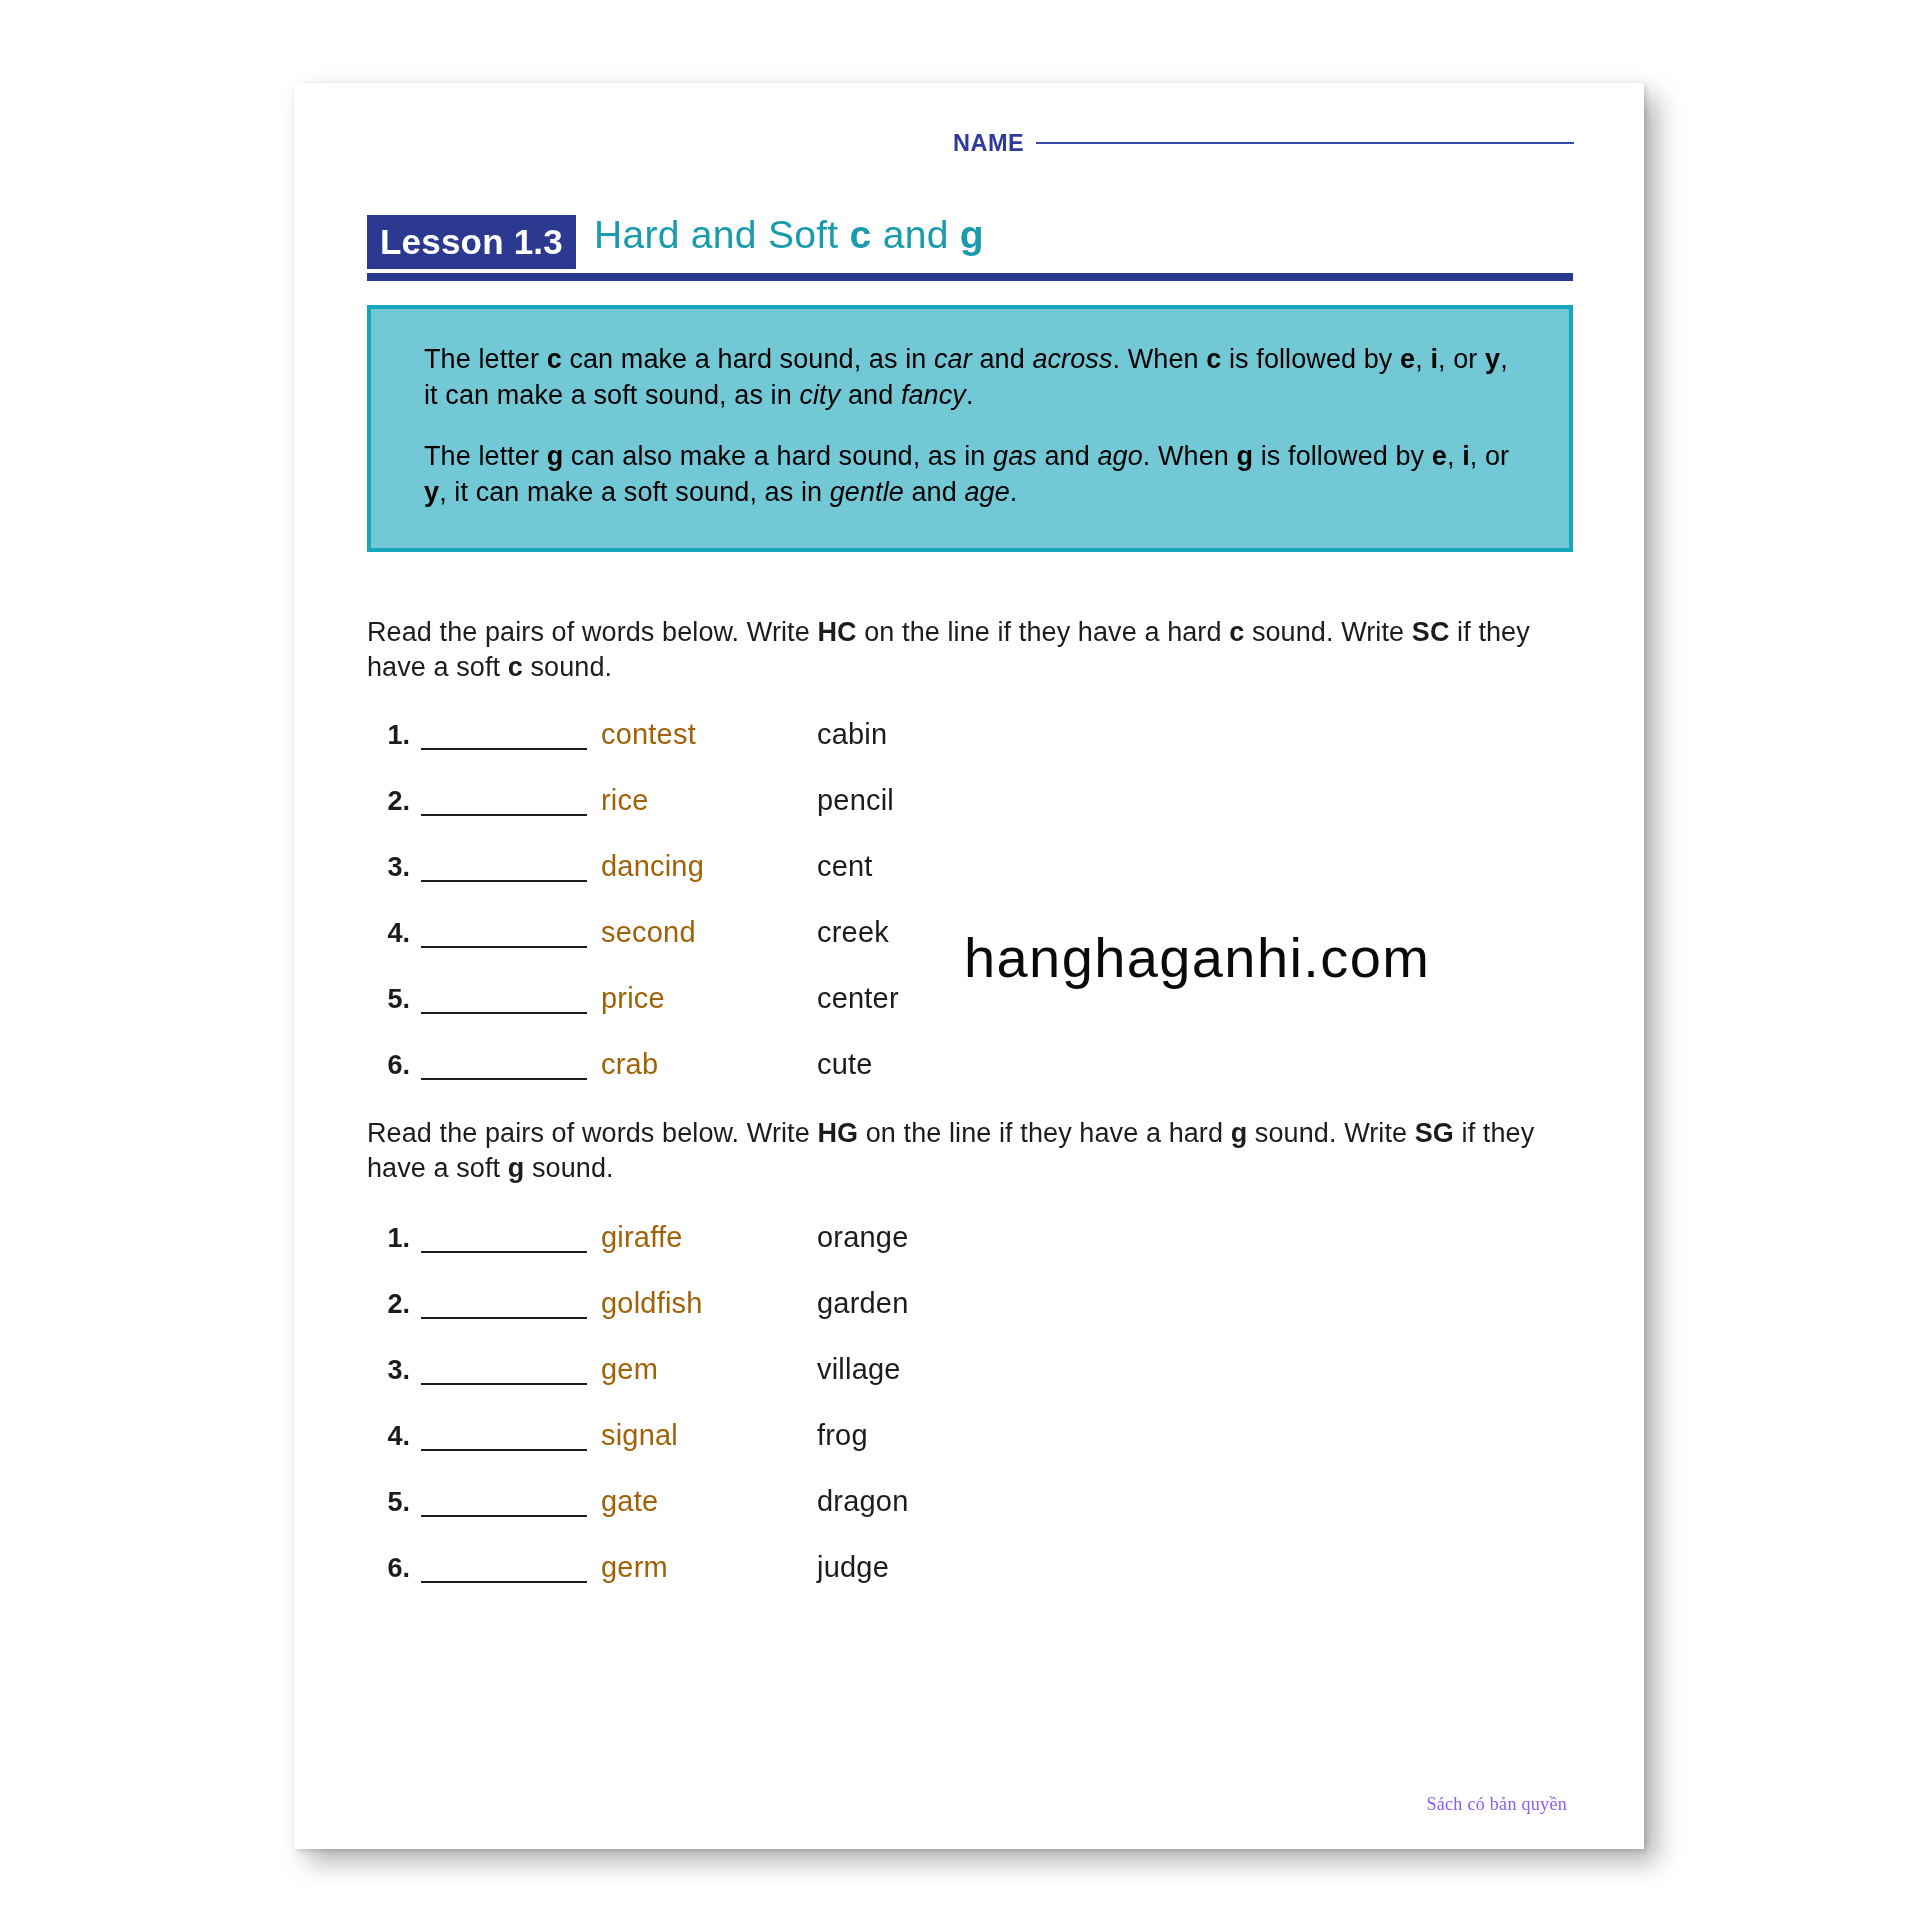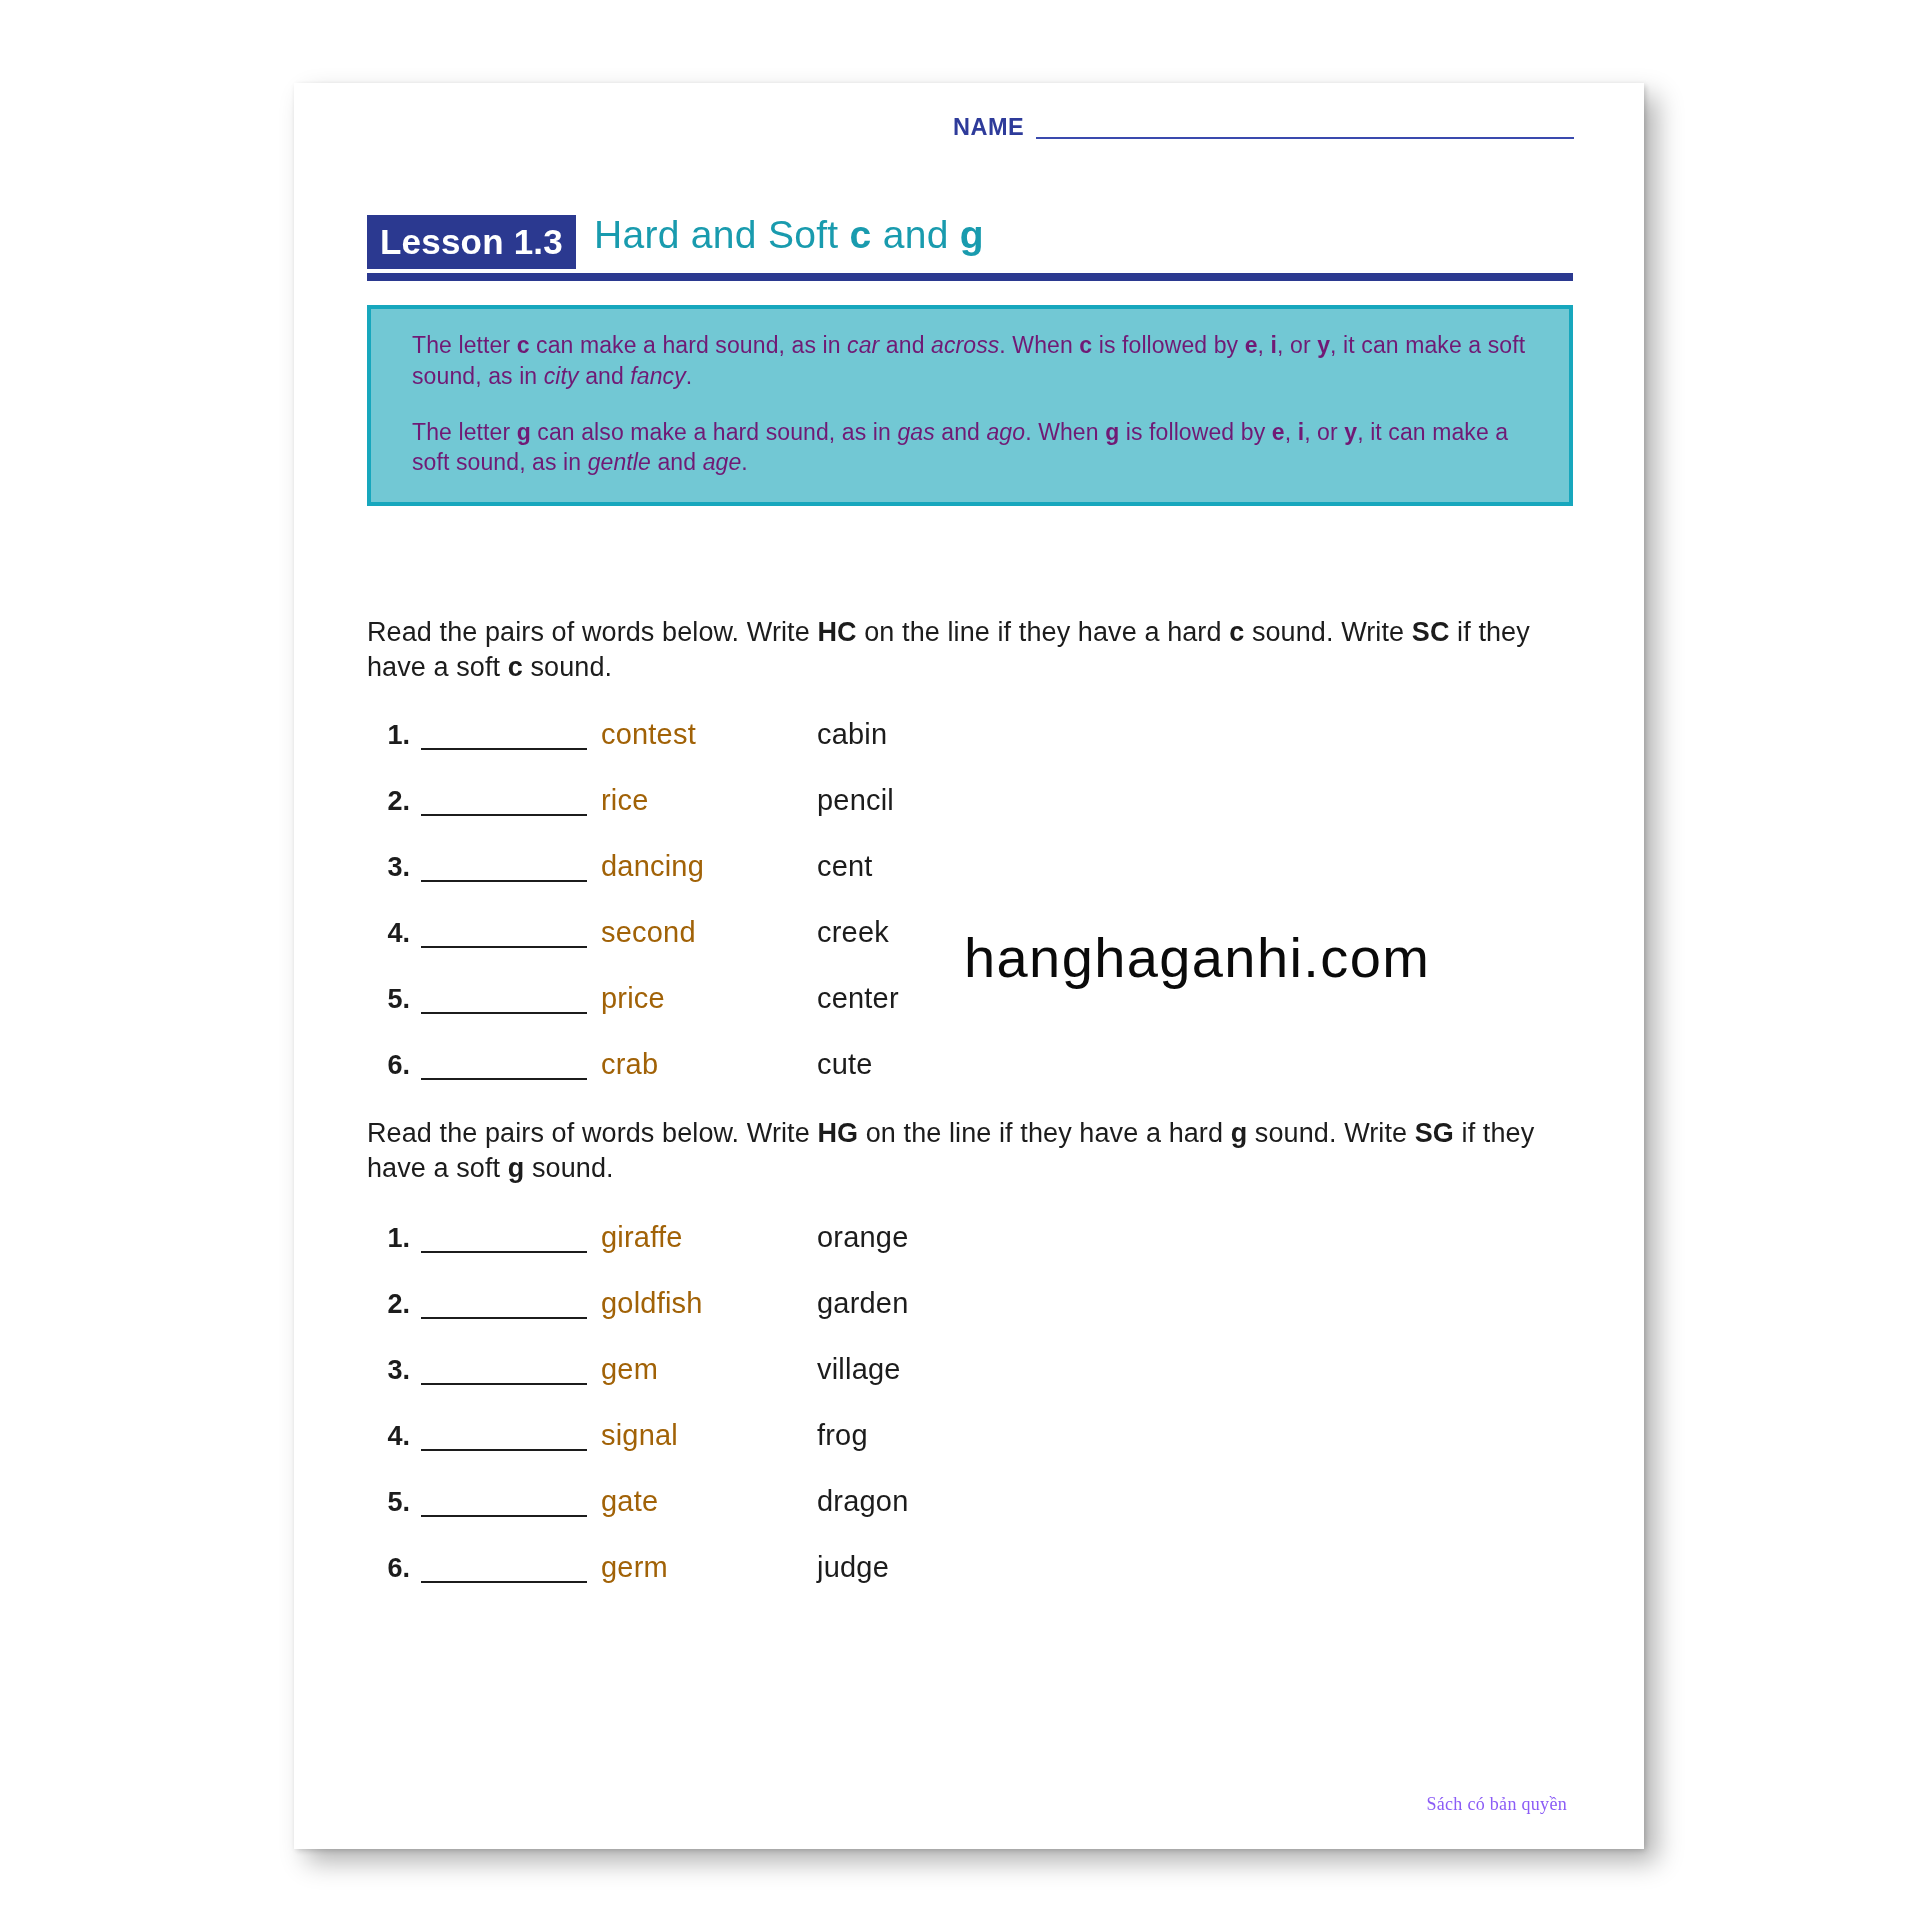--- a/index.html
+++ b/index.html
@@ -32,24 +32,24 @@
   .page-inner {
     position: absolute;
     left: 0; top: 0; right: 0; bottom: 0;
     padding: 0;
   }
 
   
   .name-row {
     position: absolute;
     left: 659px;
-    top: 33px;
+    top: 49px;
     width: 621px;
     display: flex;
-    align-items: flex-end;
+    align-items: center;
   }
   .name-label {
     color: #2E3B9A;
     font-weight: bold;
     font-size: 23.5px;
     letter-spacing: 0.5px;
     font-family: "Liberation Sans", sans-serif;
     line-height: 1;
     padding-bottom: 1.9px;
   }
@@ -103,23 +103,23 @@
     position: absolute;
     left: 73px;
     top: 222px;
     width: 1206px;
     box-sizing: border-box;
     background: #72C8D4;
     border: 4.7px solid #17A7BD;
     padding: 21px 32px 24.5px 41px;
   }
   .info-box p {
-    margin: 0;
-    color: #701a75;
-    font-size: 23px;
+    margin: 12px;
+    color: #000000;
+    font-size: 27px;
     line-height: 1.33;
     letter-spacing: 0.1px;
   }
   .info-box p + p { margin-top: 25.4px; }
   .info-box b { font-weight: bold; }
   .info-box i { font-style: italic; }
 
   
   .instruction {
     position: absolute;

